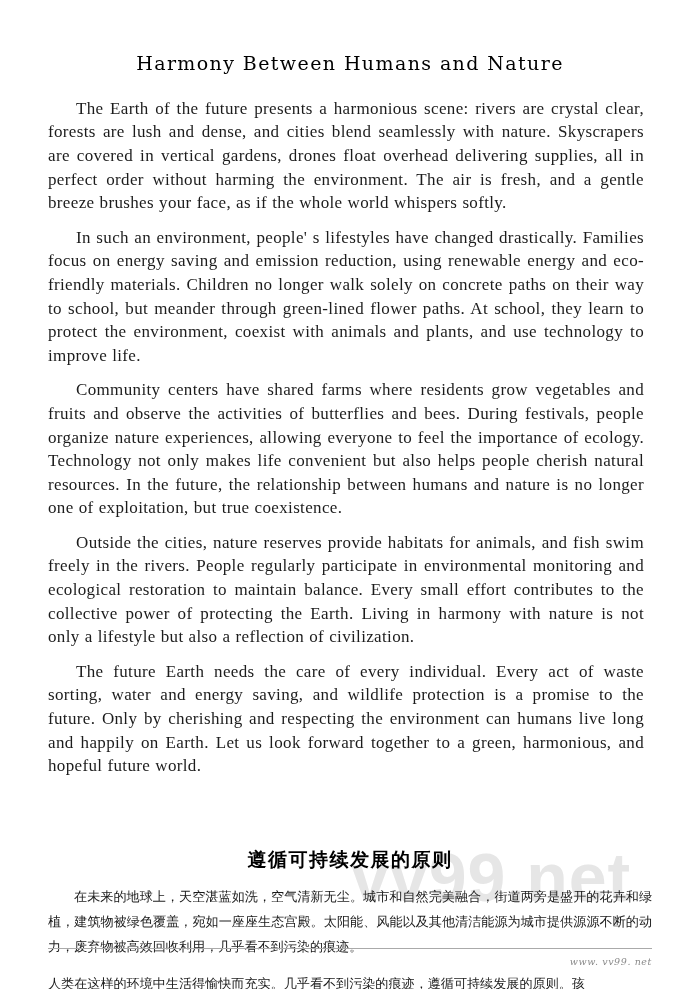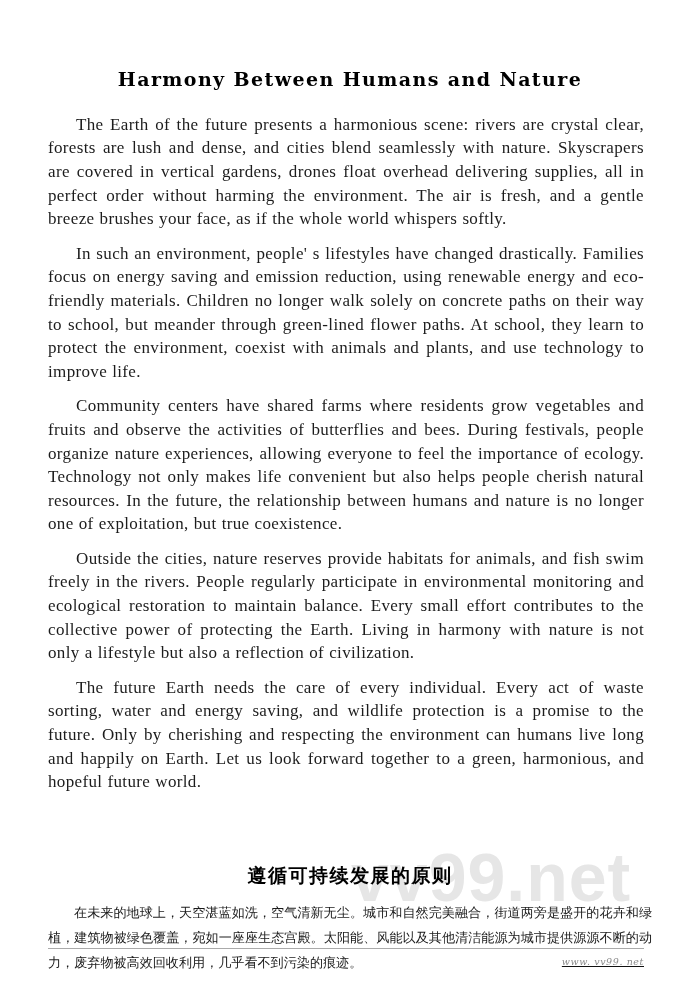--- a/index.html
+++ b/index.html
@@ -41,25 +41,25 @@
     margin-left: 26px;
   }
 
   .content { position: relative; z-index: 2; }
 
   
   .doc-title {
     text-align: center;
     font-family: "DejaVu Serif", "Liberation Serif", serif;
     font-size: 19px;
-    font-weight: bold;
+    font-weight: normal;
     letter-spacing: 1.4px;
     color: #000000;
     margin: 0;
-    padding-top: 68px;
+    padding-top: 52px;
     padding-bottom: 0;
     line-height: 1.2;
   }
 
   
   .en-body { margin-top: 22px; }
 
   .en-par {
     text-align: justify;
     text-align-last: left;
@@ -101,24 +101,23 @@
     color: #1a1a1a;
     margin: 0 0 12px 0;
     text-indent: 26px;
   }
   .cn-par.no-indent { text-indent: 0; }
 
   
   .footer {
     position: absolute;
     left: 48px;
-    right: 56px;
+    right: 48px;
     bottom: 22px;
     z-index: 3;
-    text-decoration: underline;
   }
   .footer-rule {
     height: 0;
     border-top: 1px solid #aaaaaa;
     margin-bottom: 7px;
   }
   .footer-url {
     text-align: right;
     font-family: "DejaVu Serif", "Liberation Serif", serif;
     font-style: italic;

